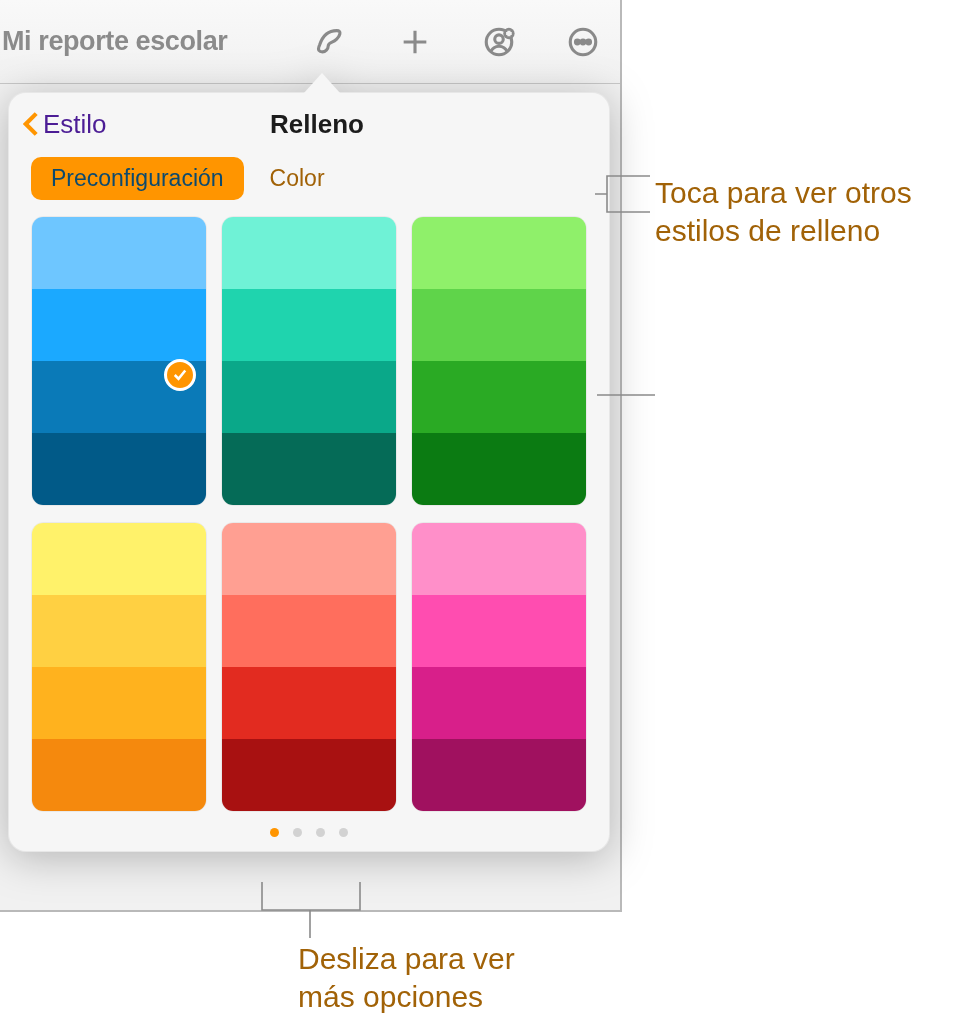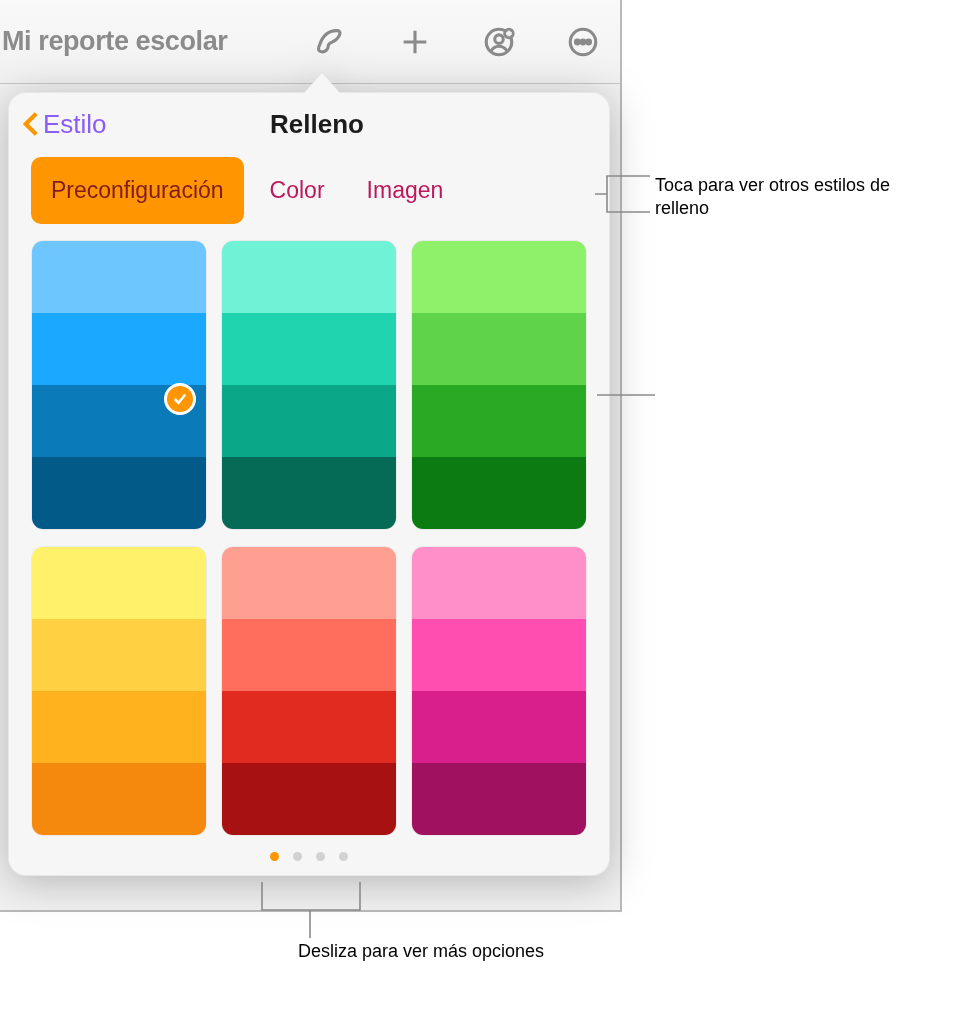--- a/index.html
+++ b/index.html
@@ -76,21 +76,21 @@
       display: flex;
       align-items: center;
       height: 62px;
       padding: 0 18px;
       position: relative;
     }
     .back {
       display: flex;
       align-items: center;
       gap: 4px;
-      color: #8b5cf6;
+      color: #4c1d95;
       font-size: 26px;
       position: absolute;
       left: 14px;
     }
     .back svg { stroke: #ff9500; fill: none; stroke-width: 3.2; }
     .popover-title {
       position: absolute;
       left: 16px; right: 0;
       text-align: center;
       font-size: 26px;
@@ -98,28 +98,28 @@
       color: #1c1c1c;
     }
     .segments {
       display: flex;
       gap: 10px;
       padding: 2px 22px 16px 22px;
       align-items: center;
     }
     .seg {
       font-size: 23px;
-      color: #be185d;
+      color: #a16207;
       padding: 8px 16px;
       border-radius: 10px;
     }
     .seg.active {
       background: #ff9500;
-      color: #7f1d1d;
-      padding: 20px 20px;
+      color: #0c4a6e;
+      padding: 8px 20px;
     }
     .palette-area {
       padding: 0 22px;
     }
     .pal-row {
       display: grid;
       grid-template-columns: 1fr 1fr 1fr;
       gap: 14px;
       margin-bottom: 16px;
     }
@@ -148,22 +148,22 @@
       display: flex;
       justify-content: center;
       gap: 14px;
       margin-top: 6px;
     }
     .dot { width: 9px; height: 9px; border-radius: 50%; background: #d2d2d2; }
     .dot.active { background: #ff9500; }
 
     .callout {
       position: absolute;
-      font-size: 18px;
-      color: #000000;
+      font-size: 30px;
+      color: #a16207;
       line-height: 1.28;
     }
     .callout svg { position:absolute; overflow:visible; stroke:#8a8a8a; fill:none; stroke-width:1.6; }
   </style>
 </head>
 <body>
 
 <div class="device-frame">
   <div class="toolbar">
     <span class="doc-title">Mi reporte escolar</span>
@@ -207,21 +207,20 @@
               <path d="M10 2 L2 10 L10 18"></path>
             </svg>
           <span>Estilo</span>
         </div>
         <div class="popover-title">Relleno</div>
       </div>
 
       <div class="segments">
         <div class="seg active">Preconfiguración</div>
         <div class="seg">Color</div>
-        <div class="seg">Imagen</div>
       </div>
 
       <div class="palette-area">
         <div class="pal-row" id="row1">
             <div class="pal-card">
               <div class="band" style="background: rgb(110, 198, 255);"></div>
               <div class="band" style="background: rgb(27, 169, 255);"></div>
               <div class="band" style="background: rgb(10, 122, 184);"></div>
               <div class="band" style="background: rgb(1, 90, 136);"></div>
               <div class="check-badge">

